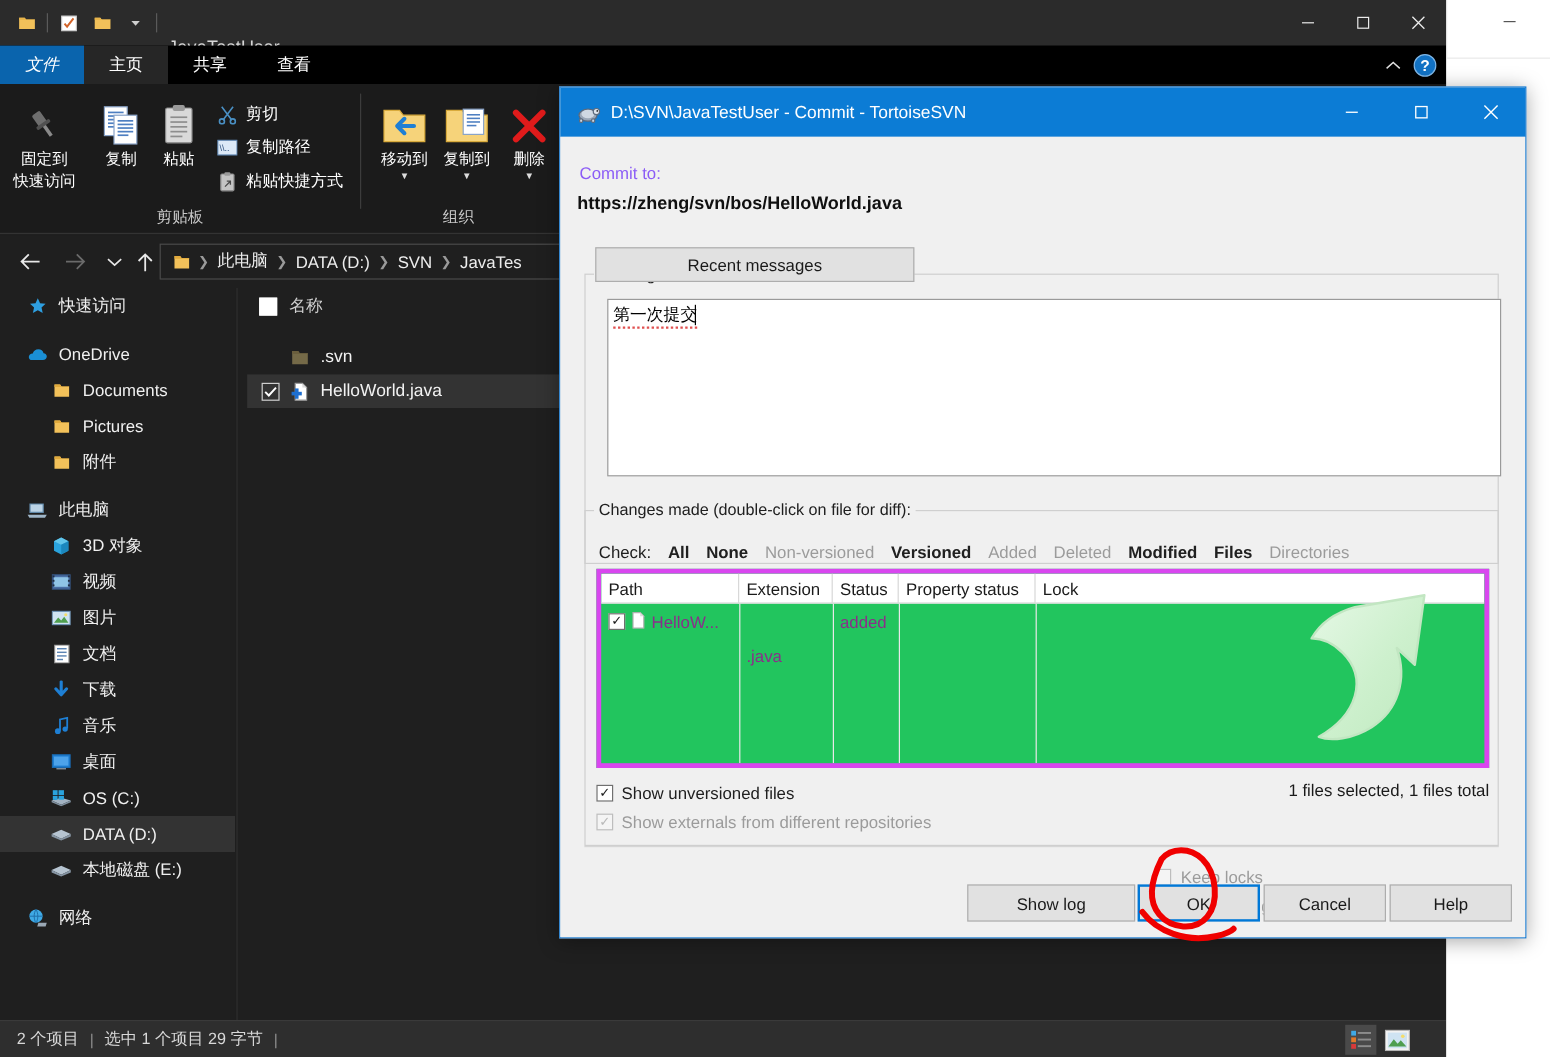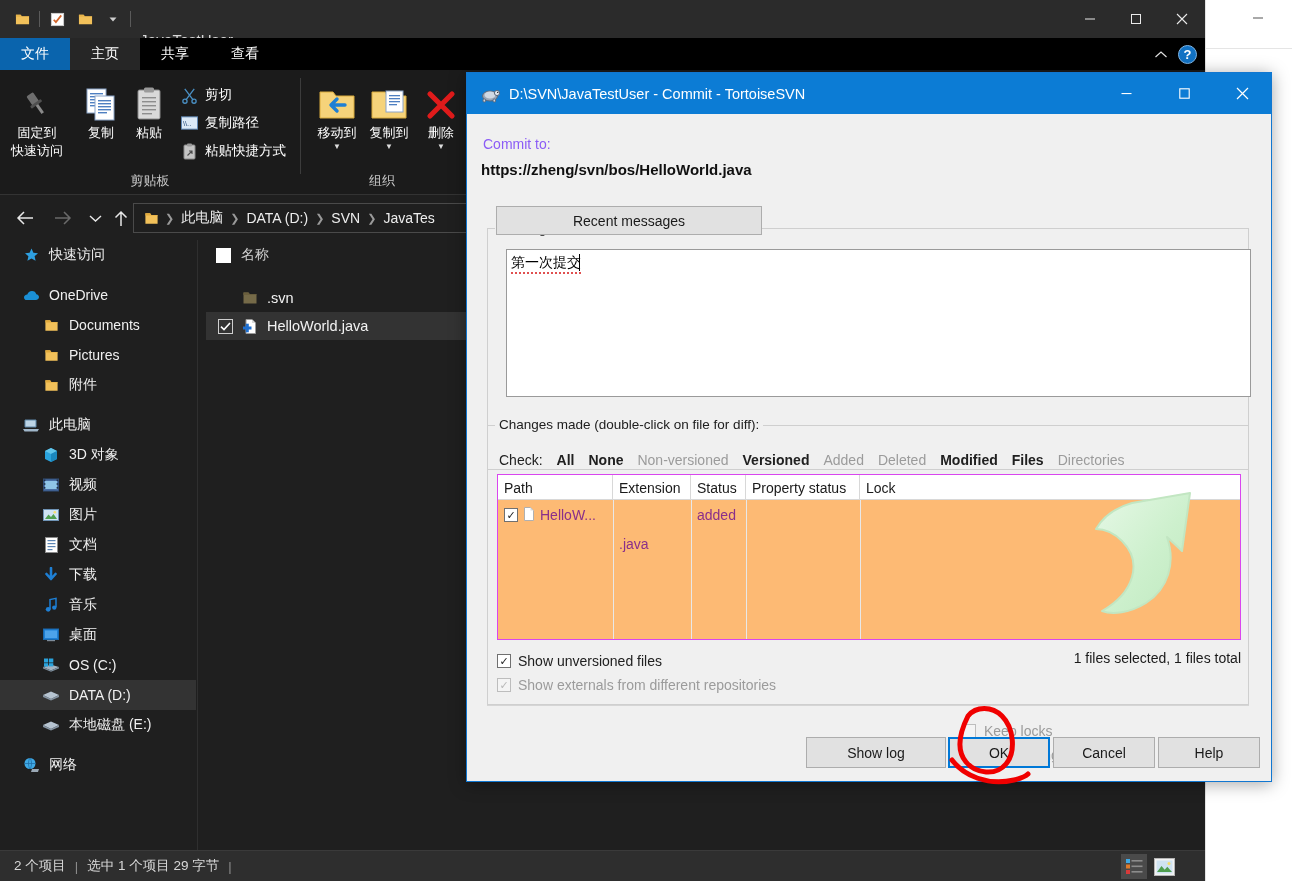--- a/index.html
+++ b/index.html
@@ -58,21 +58,21 @@
 
   
   .tabs {
     position:absolute; left:0; top:38px; width:1205px; height:32px;
     background:#000000; display:flex; align-items:stretch;
   }
   .tab {
     display:flex; align-items:center; justify-content:center;
     font-size:14px; color:#ffffff; padding:0 18px; min-width:70px;
   }
-  .tab.file { background:#0a64ad; }
+  .tab.file { background:#0a64ad;font-style:italic; }
   .tab.active { background:#262626; }
   .ribbon-right {
     position:absolute; right:8px; top:38px; height:32px; display:flex; align-items:center; gap:10px;
   }
   .chev-up { color:#e0e0e0; font-size:13px; line-height:1; }
   .help-icon {
     width:19px; height:19px; border-radius:50%; background:#1272c4;
     color:#fff; font-size:13px; font-weight:bold;
     display:flex; align-items:center; justify-content:center;
     border:1px solid #7fb6e6;
@@ -221,21 +221,21 @@
   }
   .msg-caret { position:absolute; width:1px; height:17px; background:#000; }
 
   
   .chk-row { position:absolute; display:flex; align-items:baseline; gap:0px; }
   .chk-lbl { font-size:14px; color:#202020; margin-right:14px; }
   .chk-lbl.b { font-weight:bold; }
   .chk-lbl.dim { color:#9b9b9b; }
 
   .table {
-    position:absolute; background:#fdba74; border:1px solid #d946ef; overflow:hidden;
+    position:absolute; background:#22c55e; border:4px solid #d946ef; overflow:hidden;
   }
   .thead { position:relative; height:25px; background:#ffffff; border-bottom:1px solid #d8d8d8; }
   .th {
     position:absolute; top:0; height:25px; font-size:14px; color:#1a1a1a;
     display:flex; align-items:center; padding-left:6px;
     border-right:1px solid #d8d8d8;
   }
   .tcell {
     position:absolute; height:26px; font-size:14px;
     display:flex; align-items:center; padding-left:6px; gap:5px;

